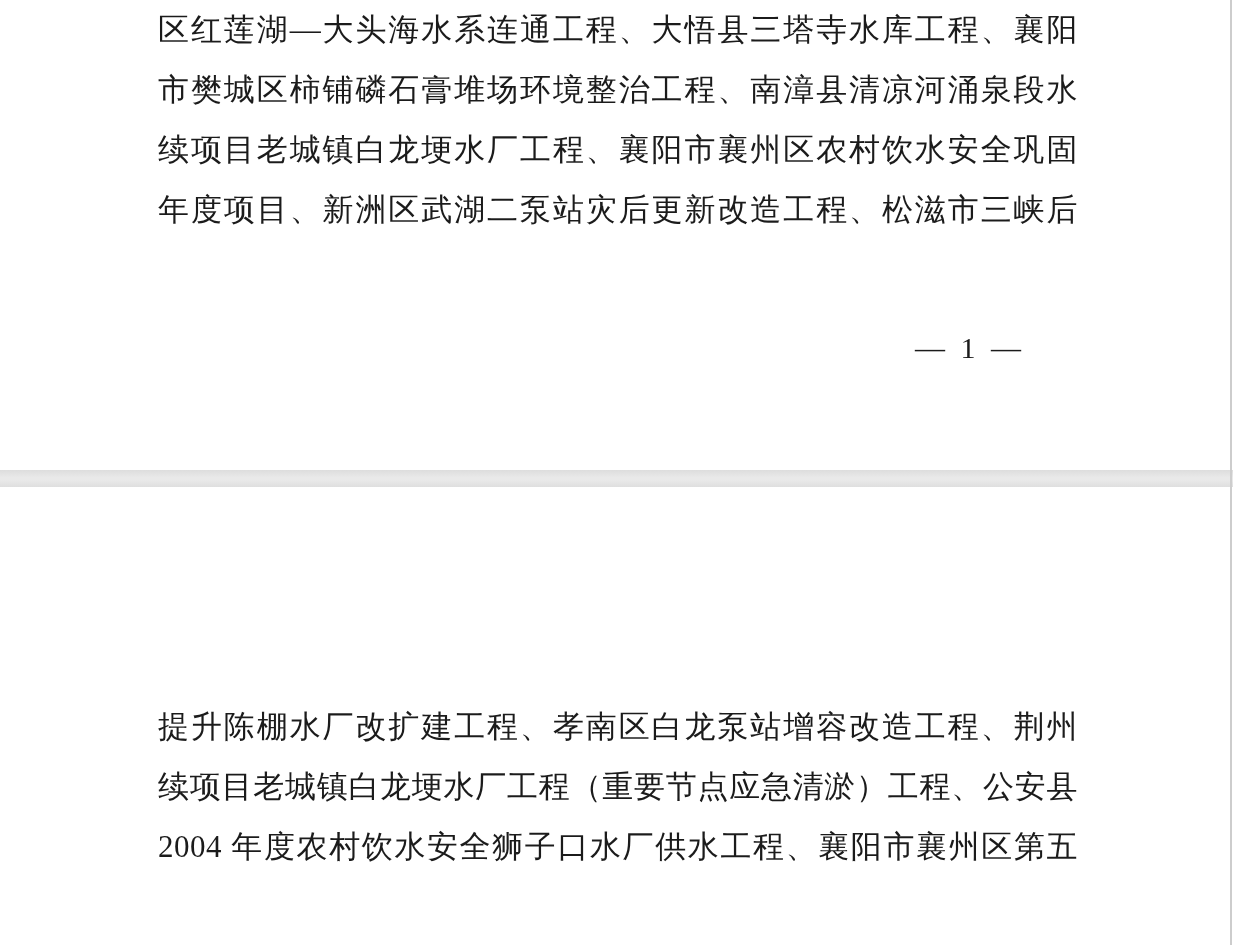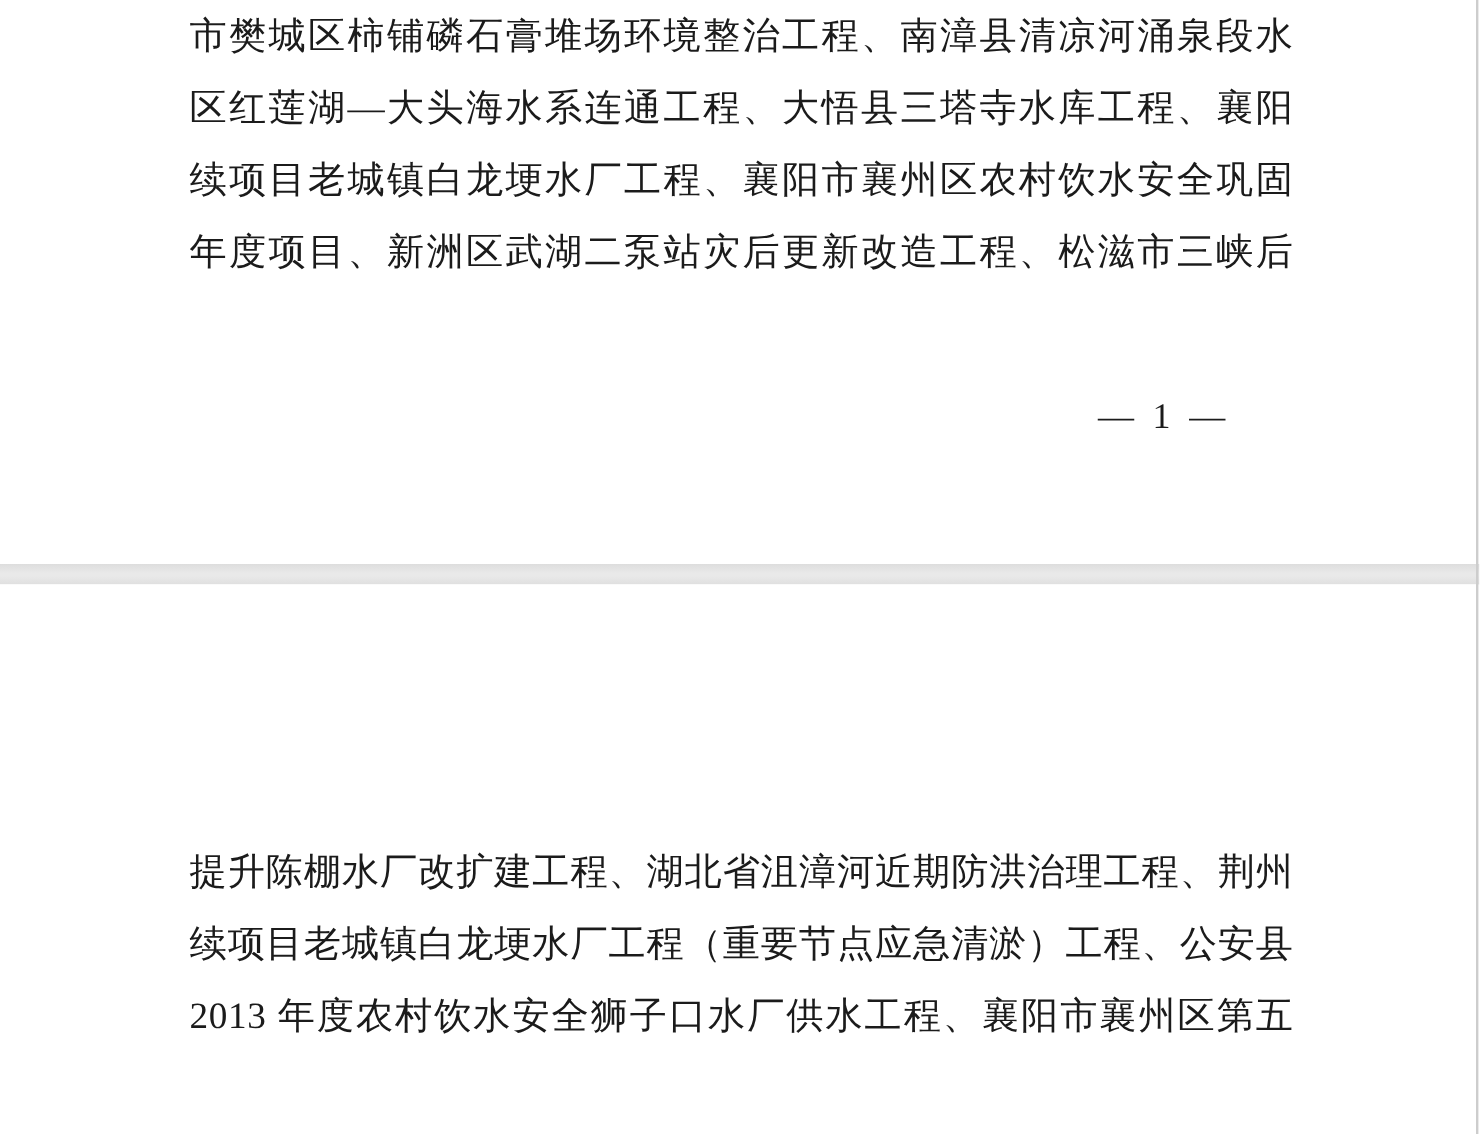--- a/index.html
+++ b/index.html
@@ -71,33 +71,33 @@
     color: #1b1b1b;
   }
 </style>
 </head>
 <body>
 
 <div class="viewer">
 
   <div class="page page-1">
     <div class="text-block p1-block">
+      <div class="line">区红莲湖—大头海水系连通工程、大悟县三塔寺水库工程、襄阳</div>
       <div class="line">市樊城区柿铺磷石膏堆场环境整治工程、南漳县清凉河涌泉段水</div>
-      <div class="line">区红莲湖—大头海水系连通工程、大悟县三塔寺水库工程、襄阳</div>
       <div class="line">续项目老城镇白龙埂水厂工程、襄阳市襄州区农村饮水安全巩固</div>
       <div class="line">年度项目、新洲区武湖二泵站灾后更新改造工程、松滋市三峡后</div>
     </div>
     <div class="page-number">— 1 —</div>
   </div>
 
   <div class="page-separator"></div>
 
   <div class="page page-2">
     <div class="text-block p2-block">
-      <div class="line">提升陈棚水厂改扩建工程、湖北省沮漳河近期防洪治理工程、荆州</div>
+      <div class="line">提升陈棚水厂改扩建工程、孝南区白龙泵站增容改造工程、荆州</div>
       <div class="line">续项目老城镇白龙埂水厂工程（重要节点应急清淤）工程、公安县</div>
-      <div class="line">2013 年度农村饮水安全狮子口水厂供水工程、襄阳市襄州区第五</div>
+      <div class="line">2004 年度农村饮水安全狮子口水厂供水工程、襄阳市襄州区第五</div>
     </div>
   </div>
 
   <div class="edge-line"></div>
 
 </div>
 
 </body></html>

